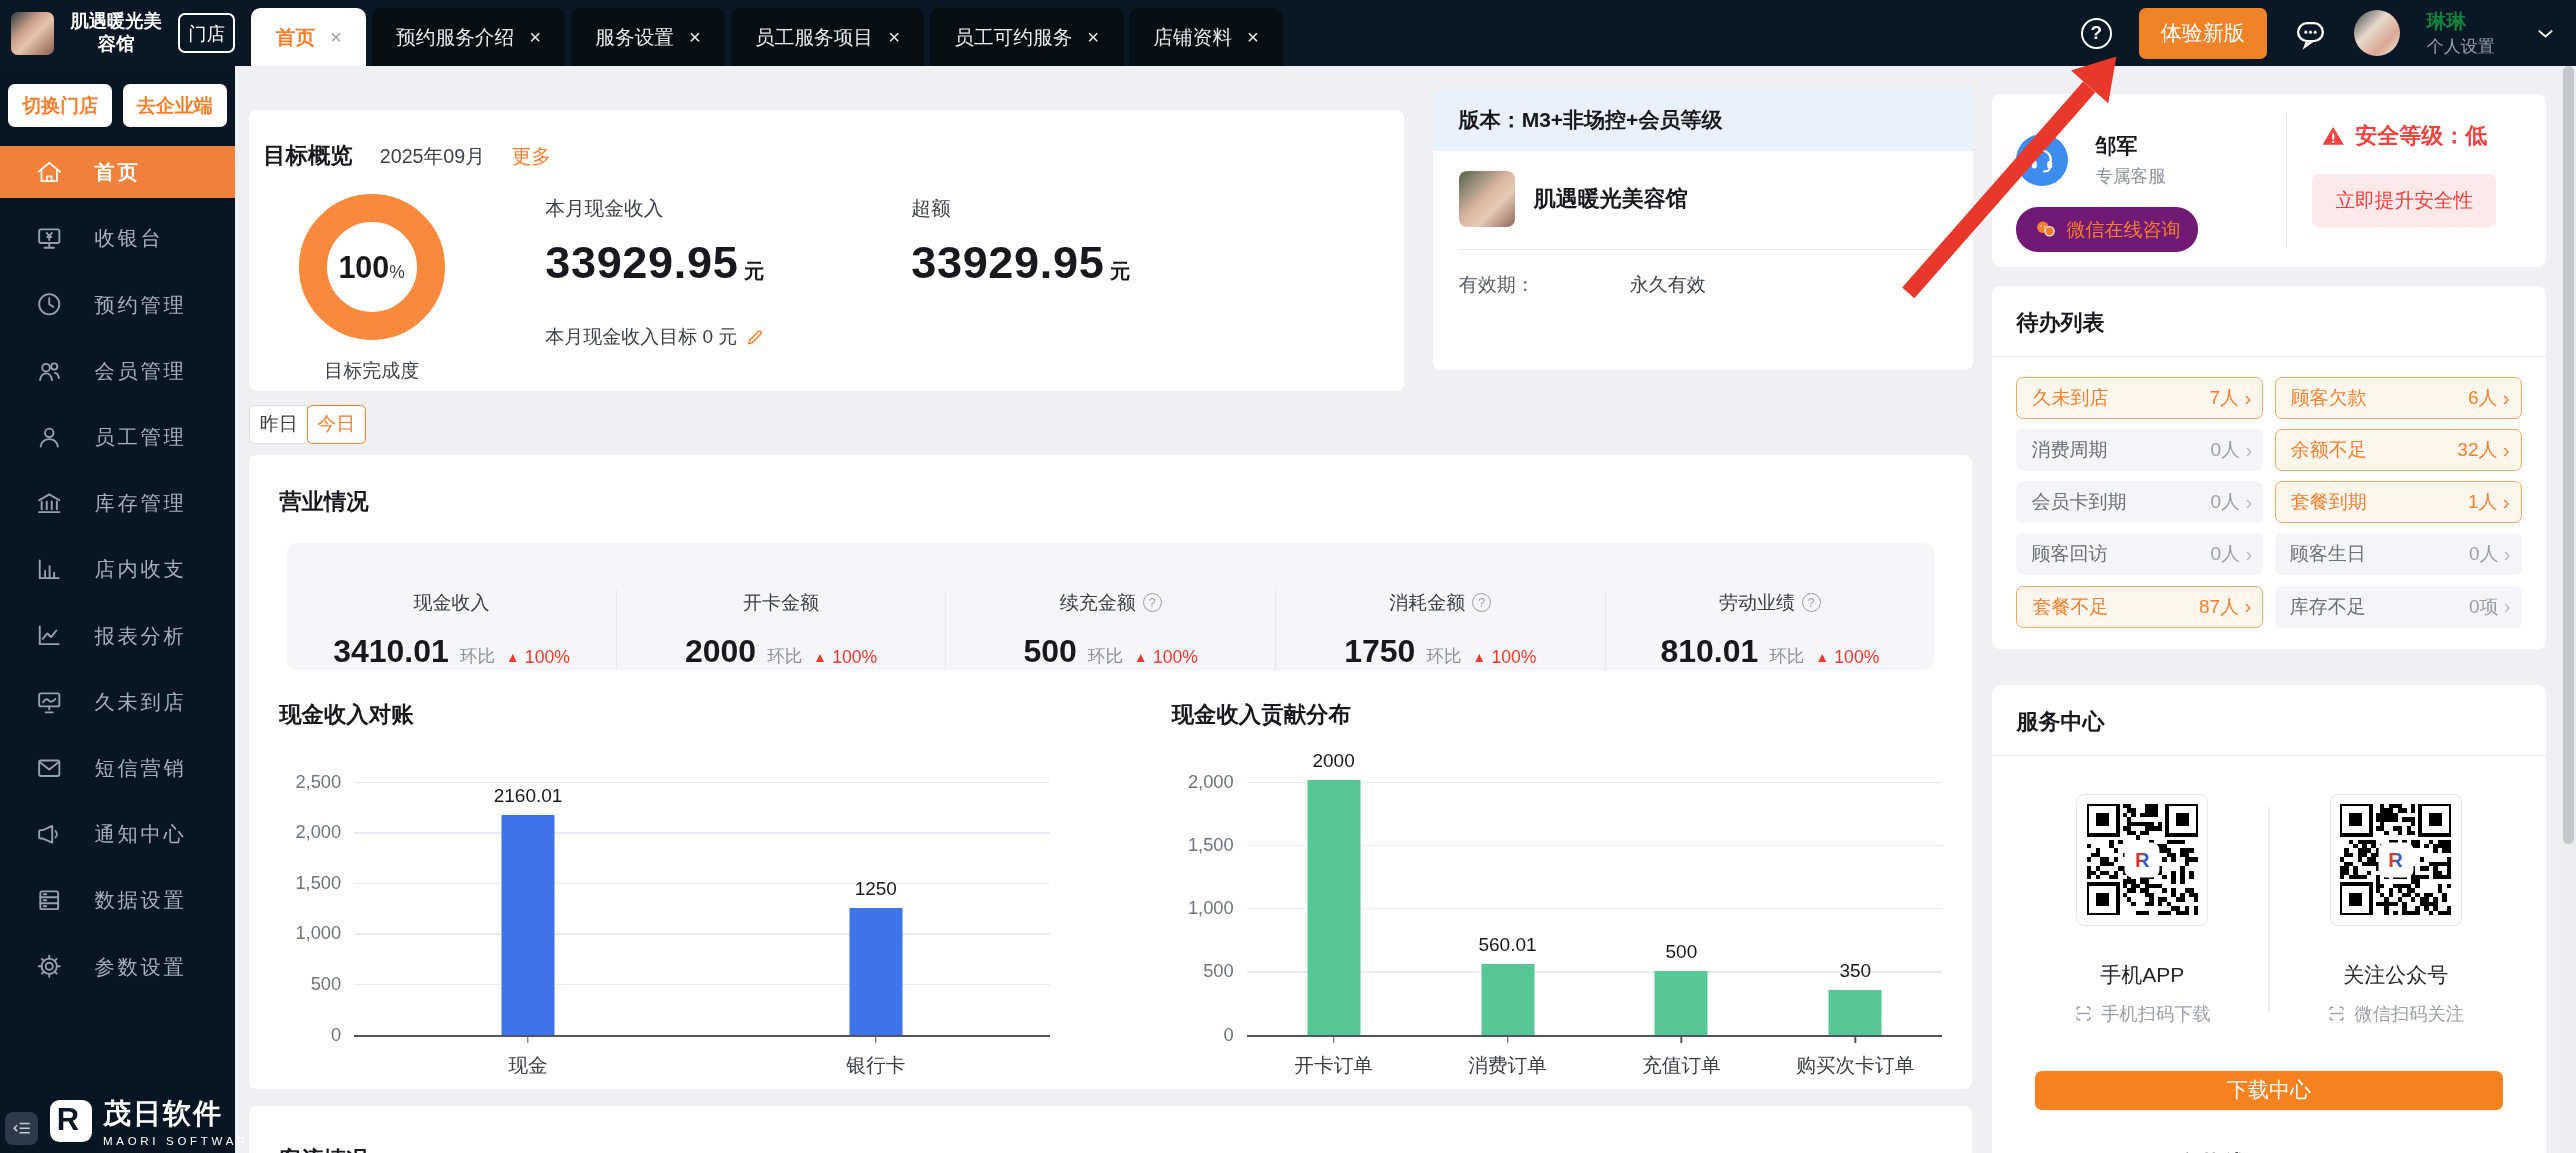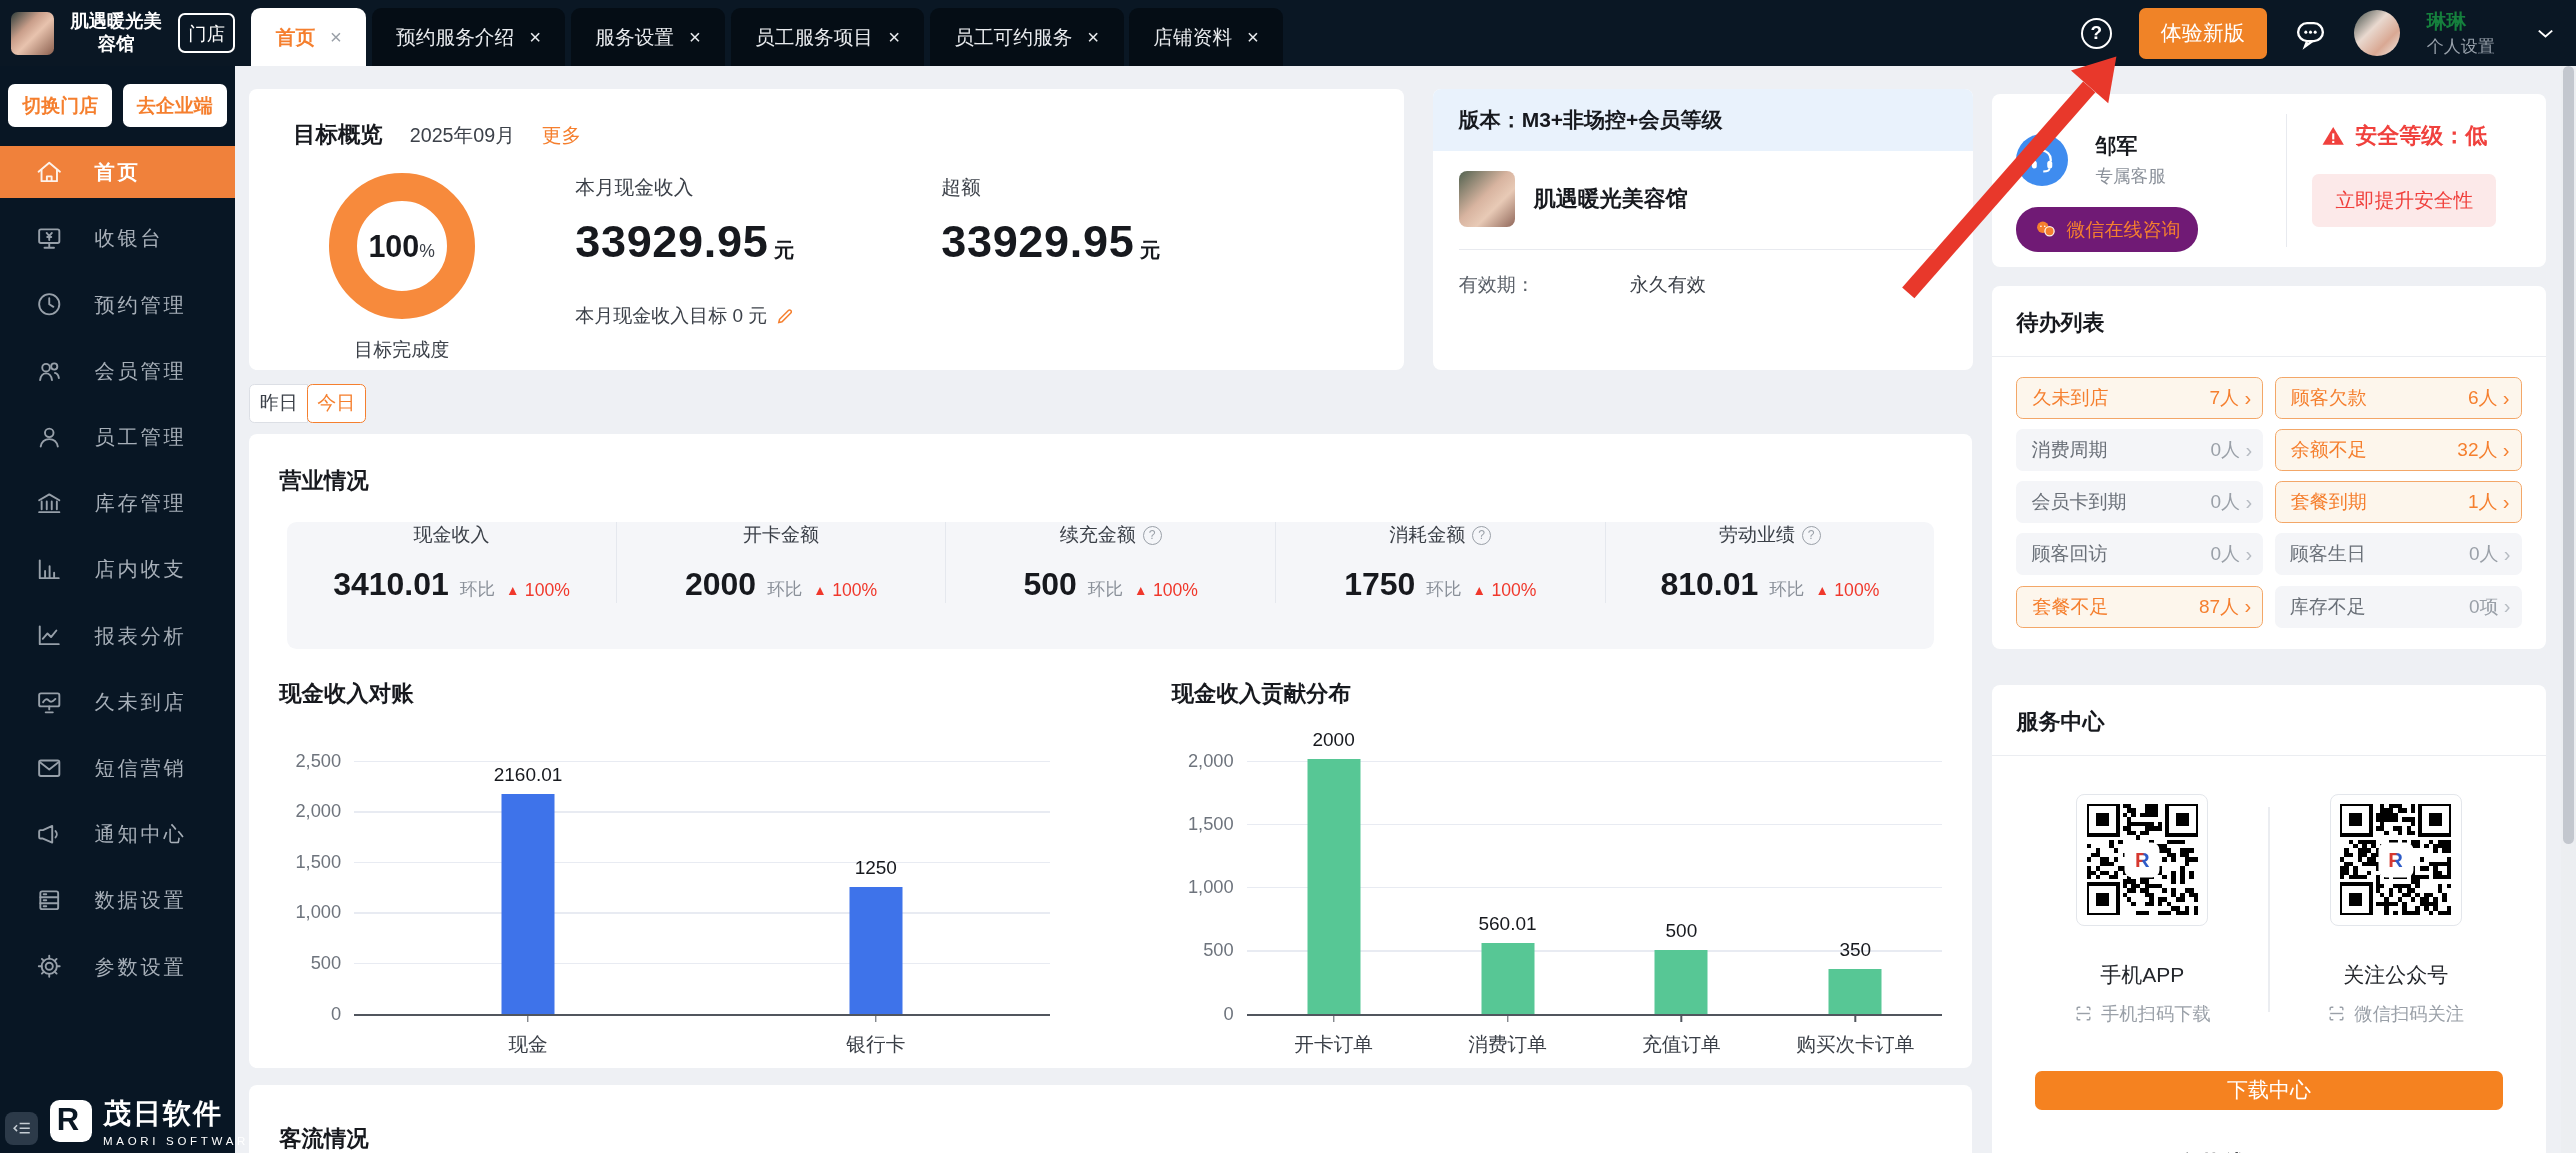--- a/index.html
+++ b/index.html
@@ -54,21 +54,21 @@
   .brand-mark { width:42px; height:42px; background:#fff; border-radius:9.5px; position:relative; overflow:hidden; }
   .brand-mark span { position:absolute; left:6.8px; top:1.4px; font-size:31px; font-weight:bold; color:#0A1724; }
   .brand-text .cn { font-size:28px; font-weight:bold; letter-spacing:2px; white-space:nowrap; }
   .brand-text .en { font-size:11.5px; letter-spacing:3.7px; margin-top:2px; white-space:nowrap; }
 
   
   .main { position:absolute; left:235px; top:66px; width:1757px; bottom:0; padding:23px 0 0 14.2px; overflow:hidden; }
   .card { background:#fff; border-radius:8.1px; }
   .row1 { display:flex; gap:28.5px; }
 
-  .goal-card { width:1155px; height:281px; padding:30px 44px 0; }
+  .goal-card { width:1155px; height:281px; padding:30px 14px 0;margin-top:21px; }
   .goal-head { display:flex; align-items:baseline; gap:27px; }
   .goal-title { font-size:22.4px; font-weight:bold; color:#17191E; }
   .goal-month { font-size:19.7px; color:#3C4149; }
   .goal-more { font-size:19.7px; color:#F57F2E; cursor:pointer; }
   .goal-body { display:flex; margin-top:23px; }
   .donut-wrap { width:217px; text-align:center; flex:none; }
   .donut { width:146px; height:146px; margin:0 auto; border-radius:50%; border:28.5px solid #F78A3C;
     display:grid; place-items:center; }
   .donut-val { font-size:30.5px; font-weight:bold; color:#17191E; }
   .donut-val small { font-size:17.6px; font-weight:normal; color:#3C4149; }
@@ -95,21 +95,21 @@
   .v-link { margin-left:auto; color:#F57F2E; font-size:19.7px; cursor:pointer; }
 
   .day-toggle { margin:13.6px 0 11.5px 0; display:inline-flex; }
   .seg { min-width:37px; height:39px; padding:0 9.5px; background:#fff; border:1.4px solid #DCDFE5;
     color:#3C4149; font-size:19px; display:grid; place-items:center; }
   .seg.first { border-radius:5.4px 0 0 5.4px; }
   .seg.active { border:1.4px solid #F57F2E; color:#F57F2E; border-radius:5.4px; margin-left:-1.4px; }
 
   .business-card { width:1723px; height:634px; padding:31px 0 0; }
   .biz-title { font-size:22.4px; font-weight:bold; padding:0 30px; color:#17191E; }
-  .stats { margin:26px 38px 0; background:#F5F6F9; border-radius:9.5px; height:127px; display:flex; align-items:flex-start; }
+  .stats { margin:26px 38px 0; background:#F5F6F9; border-radius:9.5px; height:127px; display:flex; align-items:flex-end; }
   .stat { flex:1; display:flex; flex-direction:column; justify-content:center; align-items:center; }
   .stat + .stat { border-left:1.4px solid #E5E8EE; }
   .stat-label { font-size:19px; color:#3A3F47; display:flex; align-items:center; gap:6.8px; }
   .q-circle { width:19px; height:19px; border:1.4px solid #9AA0A8; color:#9AA0A8; border-radius:50%;
     font-size:12.2px; display:grid; place-items:center; }
   .stat-value-row { margin-top:17.6px; display:flex; align-items:baseline; gap:11px; }
   .stat-value { font-size:32px; font-weight:bold; color:#17191E; }
   .mom-label { font-size:17.6px; color:#8A9099; }
   .mom-up { font-size:17.6px; color:#F0382C; display:flex; align-items:center; gap:5.4px; }
   .mom-up .tri { font-size:13.6px; }

